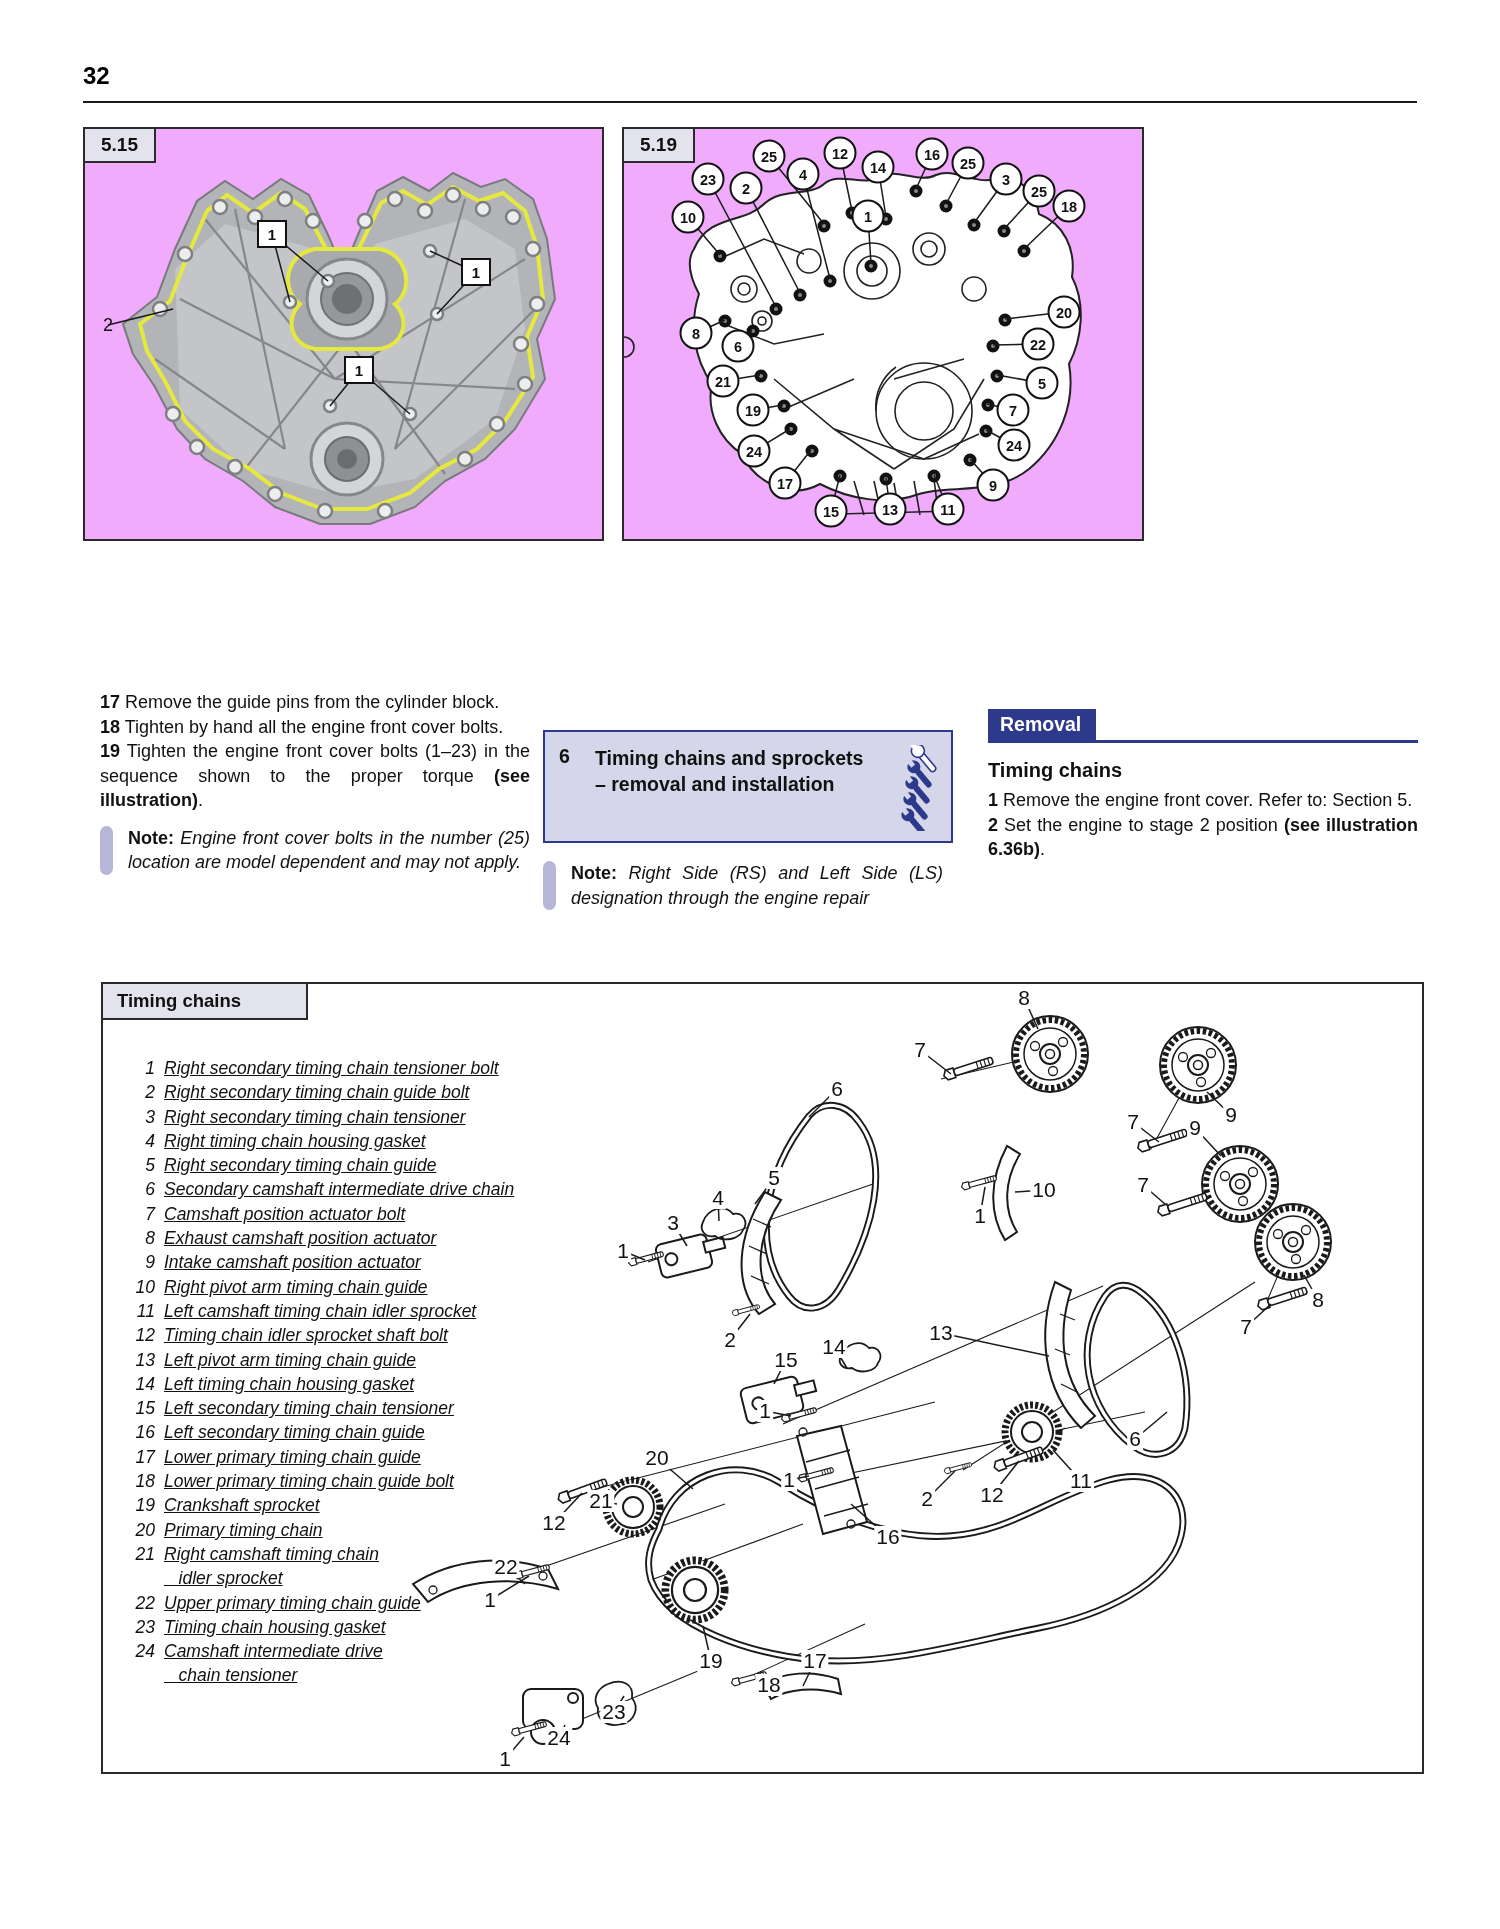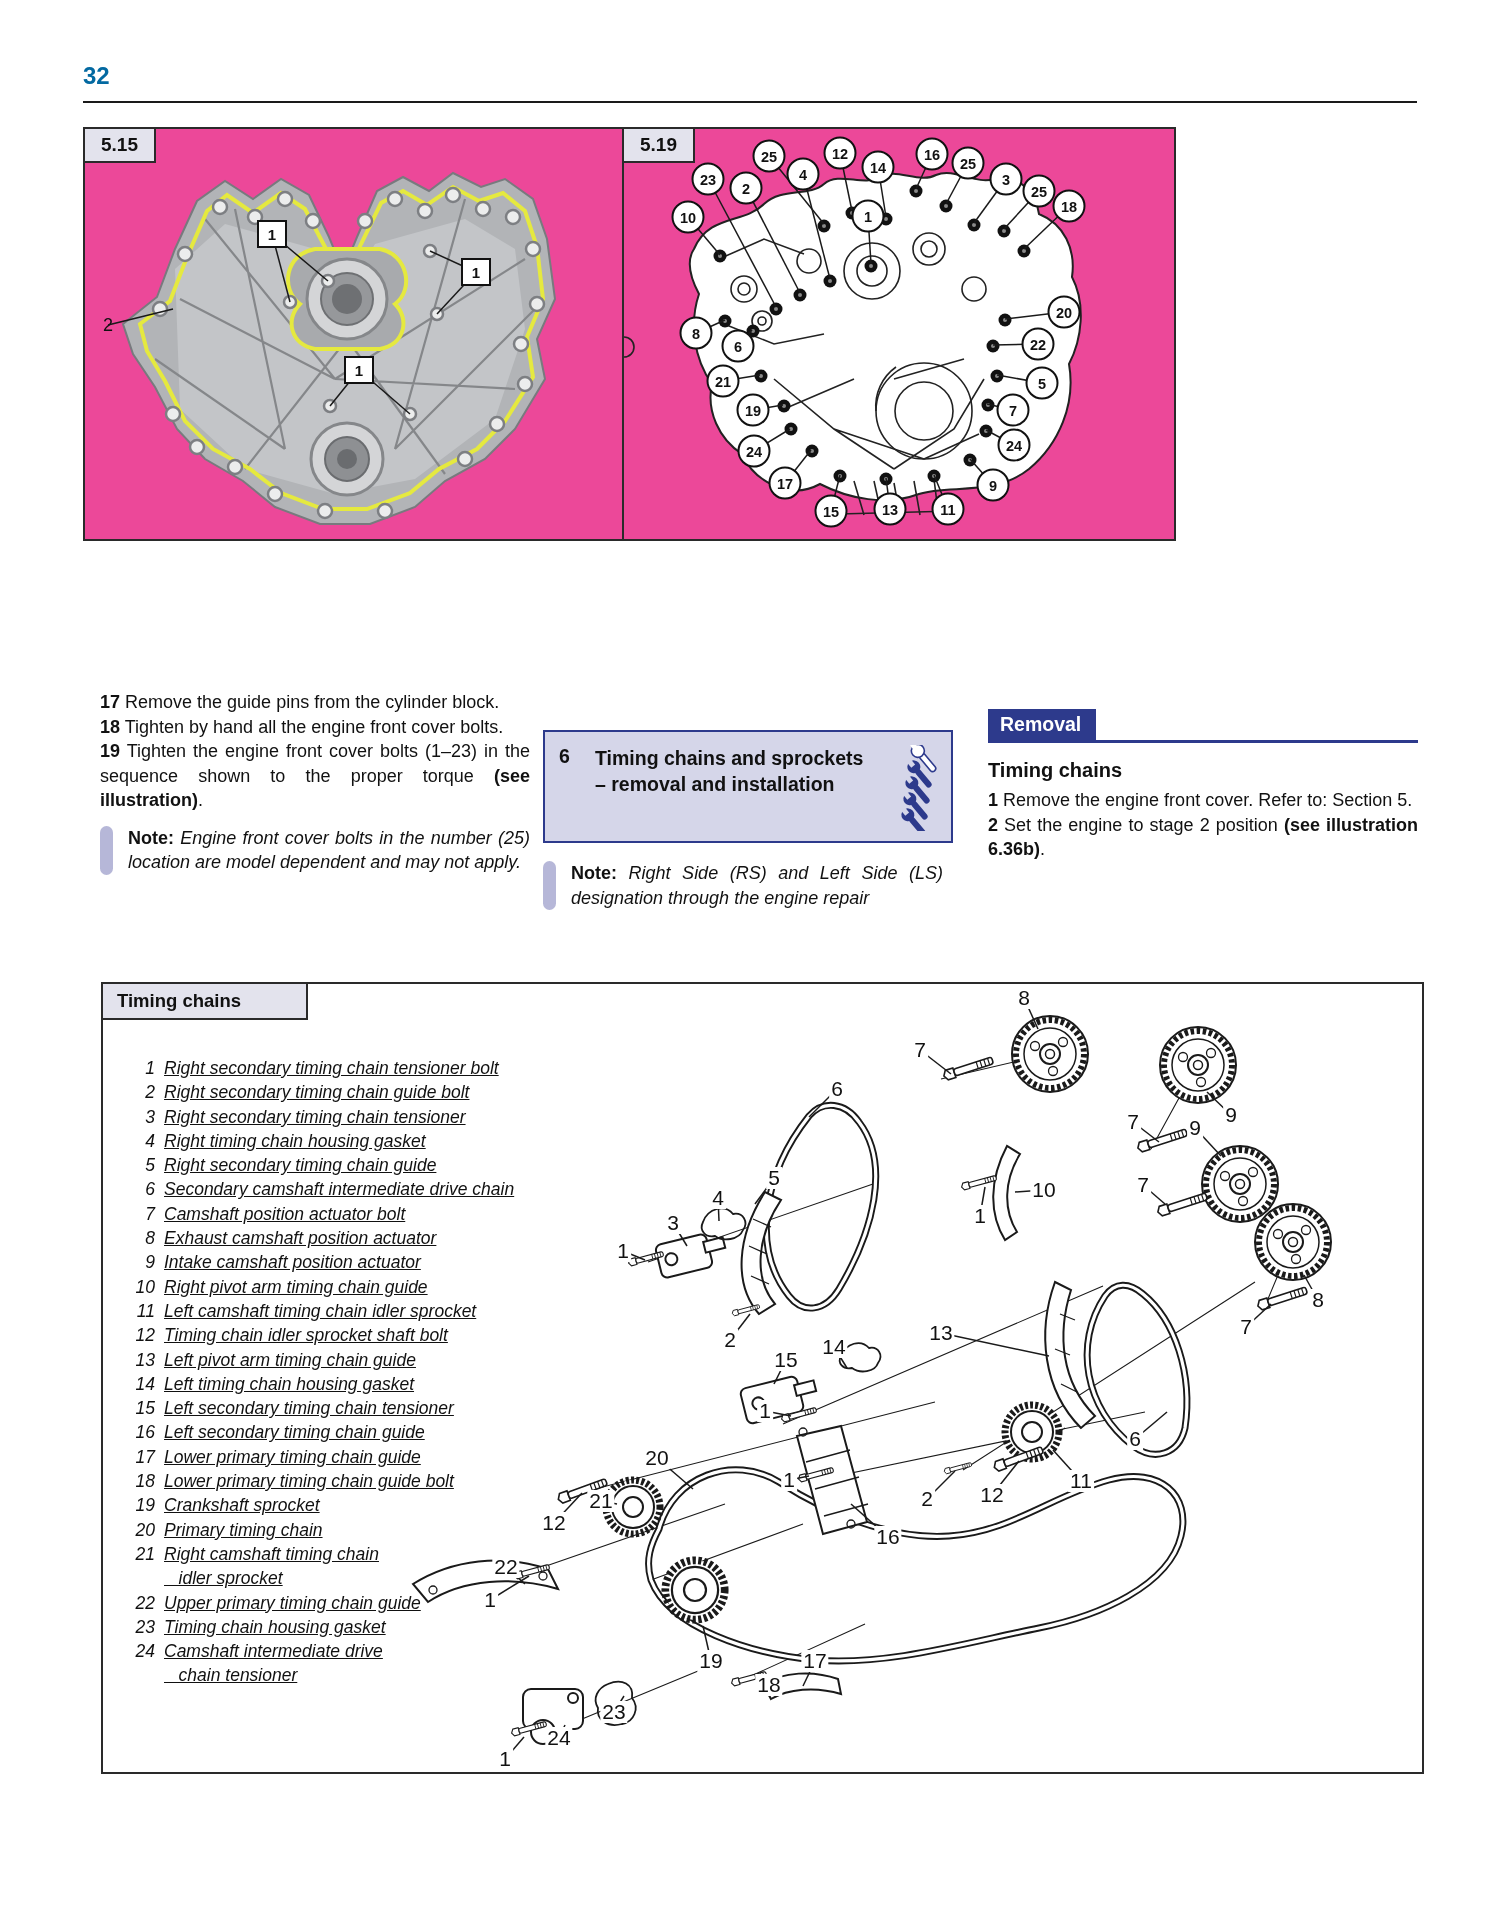--- a/index.html
+++ b/index.html
@@ -1,23 +1,23 @@
 <!DOCTYPE html>
 <html><head>
 <meta charset="utf-8">
 <style>
   html,body{margin:0;padding:0;background:#888;}
   #page{position:relative;width:1500px;height:1929px;background:#ffffff;
         font-family:"Liberation Sans","DejaVu Sans",sans-serif;color:#111;overflow:hidden;}
   
-  #pg-num{position:absolute;left:83px;top:62px;font-size:24px;font-weight:bold;color:#0369a1;text-align:center;}
+  #pg-num{position:absolute;left:83px;top:62px;font-size:24px;font-weight:bold;color:#000000;text-align:center;}
   #pg-title{position:absolute;left:122px;top:62px;font-size:24px;color:#141414;}
   #head-rule{position:absolute;left:83px;top:101px;width:1334px;height:2px;background:#1a1a1a;}
   
-  .fig{position:absolute;border:2px solid #2a2a2a;background:#ec4899;padding-left:32px;}
+  .fig{position:absolute;border:2px solid #2a2a2a;background:#f0abfc;}
   .fig-label{position:absolute;left:-2px;top:-2px;background:#e3e3ed;border:2px solid #2a2a2a;
              font-size:19px;font-weight:bold;padding:5px 16px;z-index:5;}
   .fig svg{position:absolute;left:0;top:0;}
   
   .circle-callout{position:absolute;width:29px;height:29px;border:2.5px solid #111;border-radius:50%;
      background:#fff;transform:translate(-50%,-50%);display:flex;align-items:center;justify-content:center;
      font-size:14.5px;font-weight:bold;z-index:6;}
   
   .boxed{position:absolute;width:26px;height:24px;border:2px solid #111;background:#fff;
      transform:translate(-50%,-50%);display:flex;align-items:center;justify-content:center;

